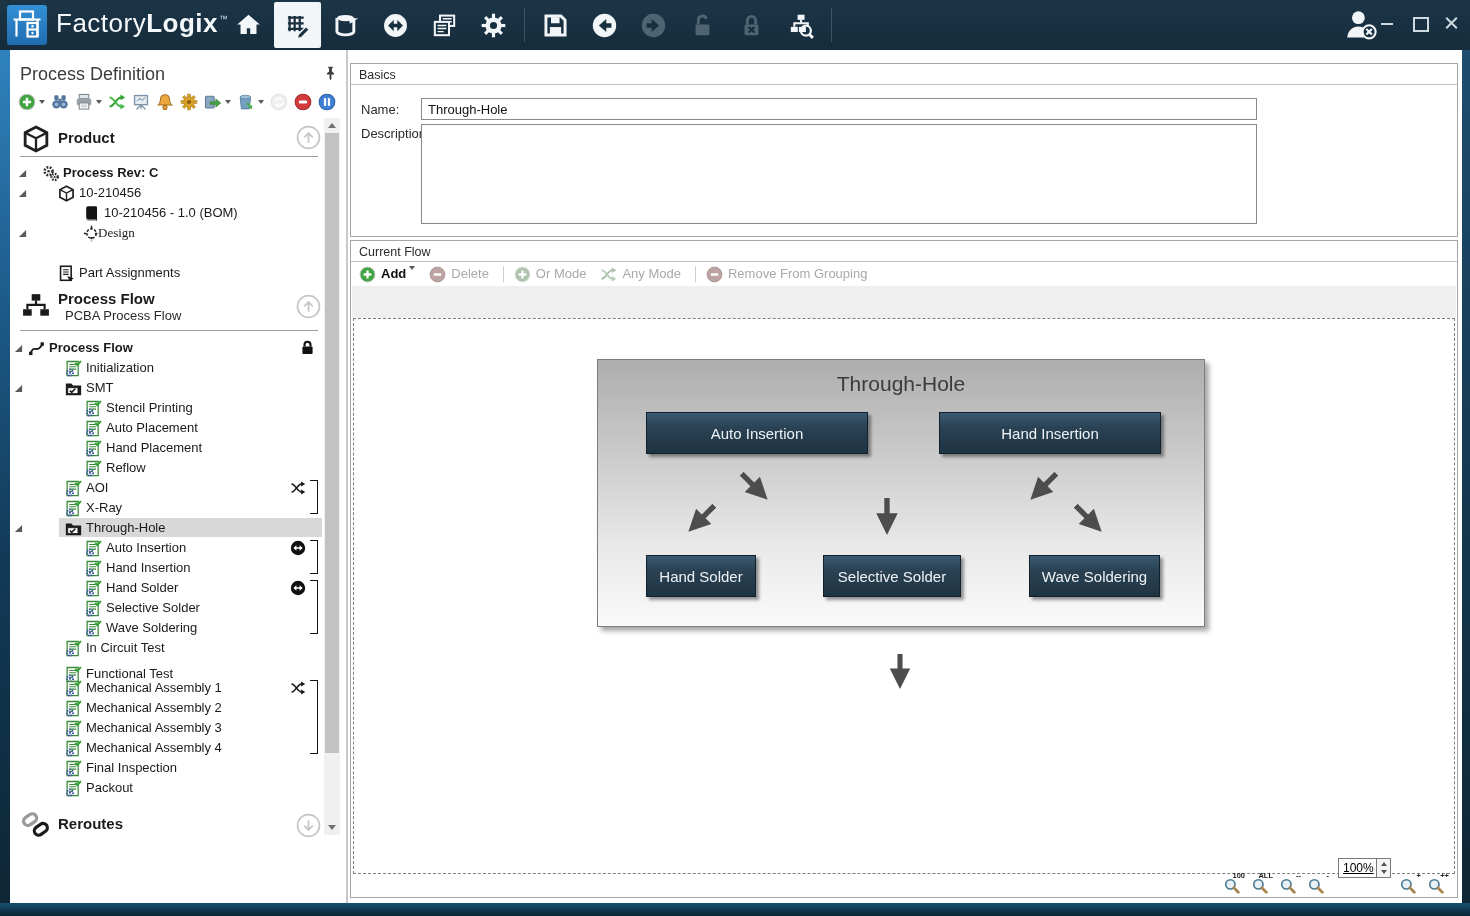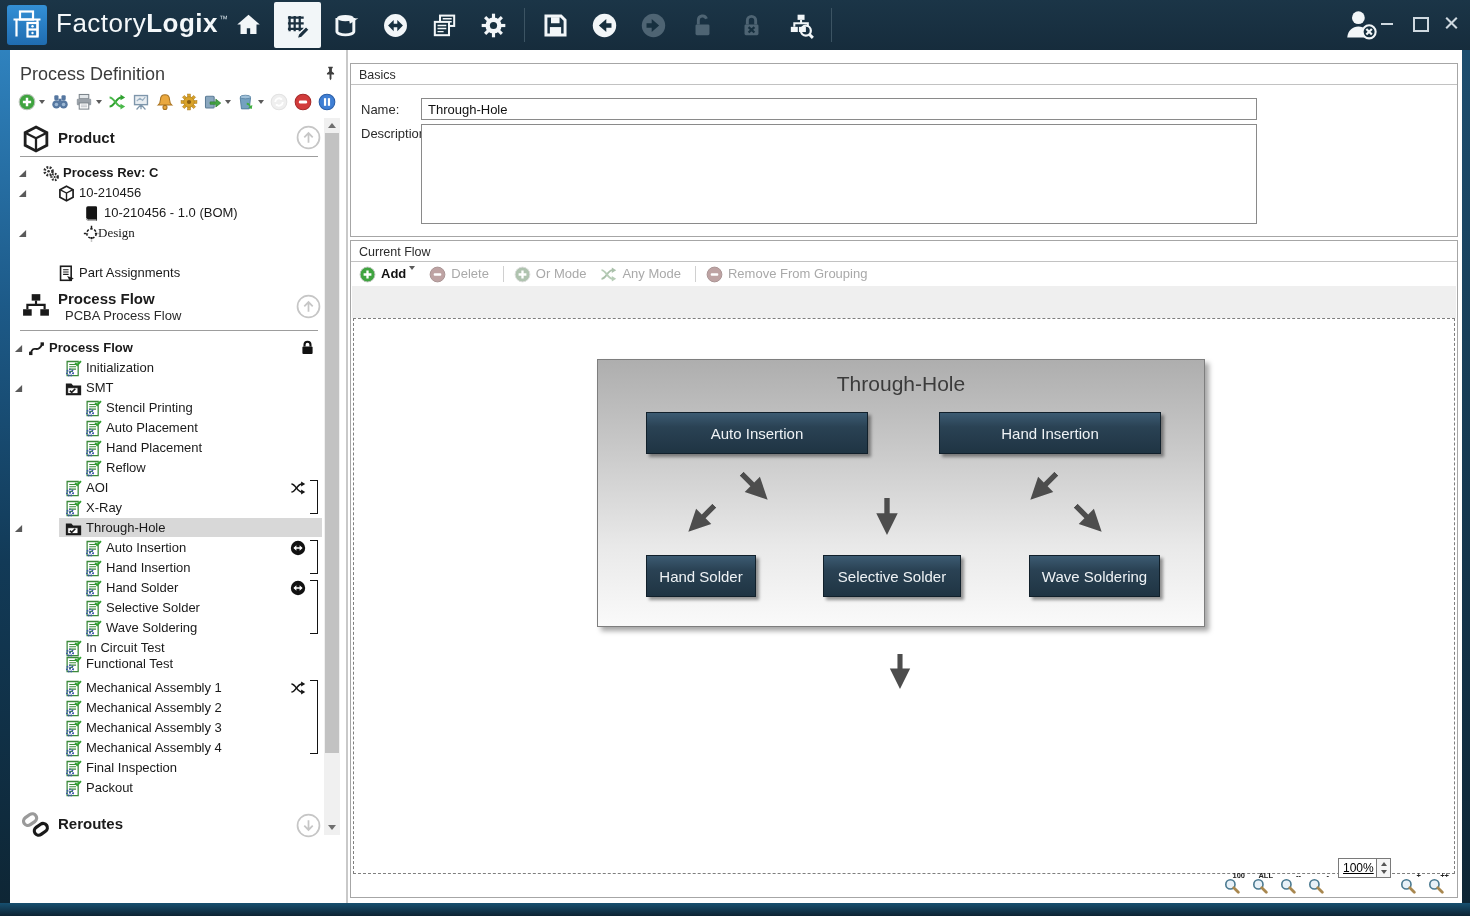--- a/index.html
+++ b/index.html
@@ -717,21 +717,21 @@
               <use href="#sym-op"></use>
             </svg>
             <span class="tlabel" style="left:96px;">Wave Soldering</span>
           </div>
           <div class="tree-row" style="top:300px">
             <svg class="nico" style="left:55px">
               <use href="#sym-op"></use>
             </svg>
             <span class="tlabel" style="left:76px;">In Circuit Test</span>
           </div>
-          <div class="tree-row" style="top:316px">
+          <div class="tree-row" style="top:326px">
             <svg class="nico" style="left:55px">
               <use href="#sym-op"></use>
             </svg>
             <span class="tlabel" style="left:76px;">Functional Test</span>
           </div>
           <div class="tree-row" style="top:340px">
             <svg class="nico" style="left:55px">
               <use href="#sym-op"></use>
             </svg>
             <span class="tlabel" style="left:76px;">Mechanical Assembly 1</span>

